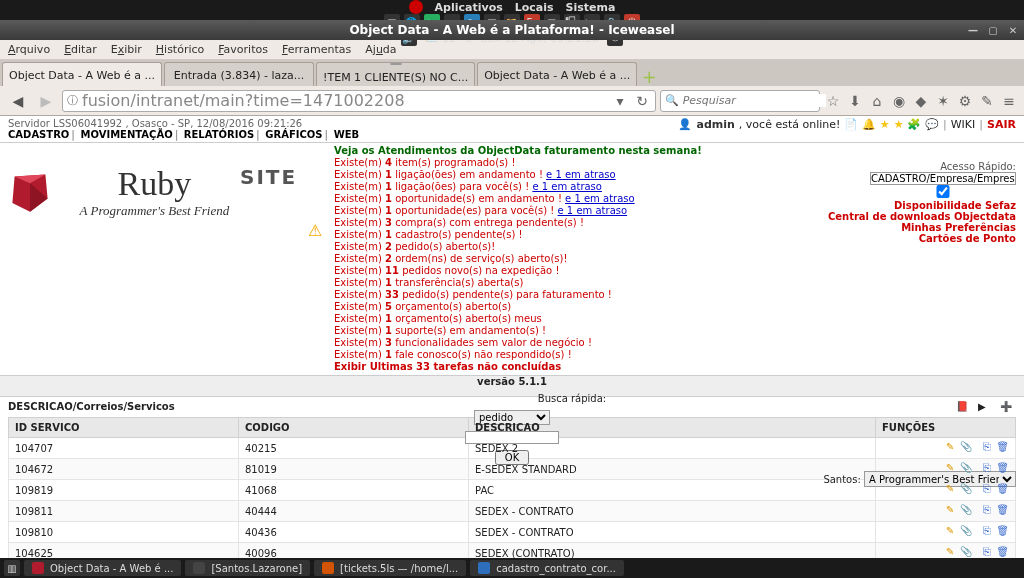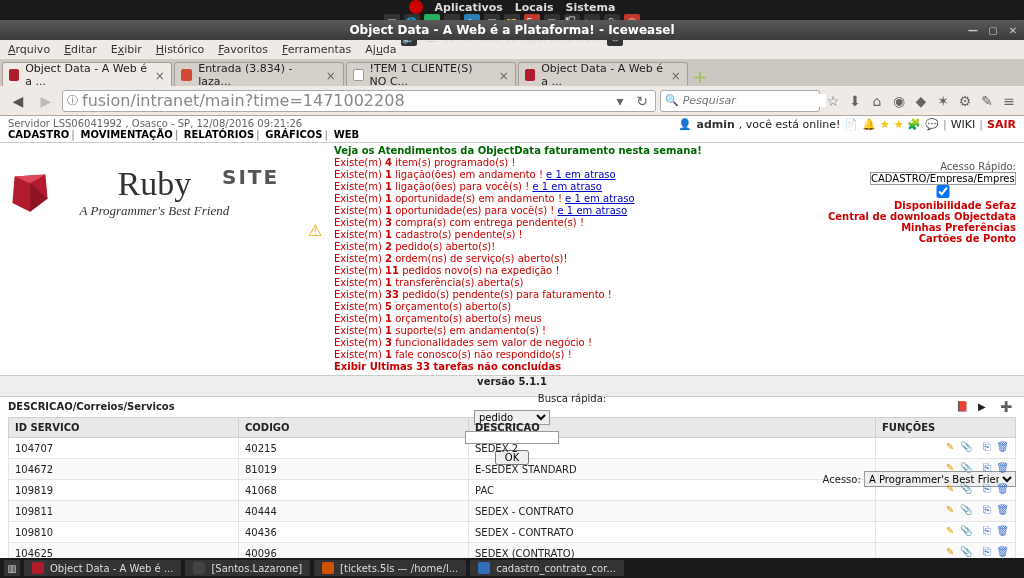--- a/index.html
+++ b/index.html
@@ -22,21 +22,21 @@
 #wtitle .winbtns { position:absolute; right:4px; display:flex; gap:6px; }
 .winbtn { width:14px; height:14px; color:#ccc; display:flex; align-items:center; justify-content:center; font-size:10px; }
 
 
 #menubar { height:20px; background:#efeae6; display:flex; align-items:center; padding:0 8px; gap:14px; font-size:11px; border-bottom:1px solid #d0cac5; }
 #menubar span { color:#333; }
 #menubar span u { text-decoration:underline; }
 
 
 #tabstrip { height:26px; background:#cdc7c2; display:flex; align-items:flex-end; padding:0 2px; }
-.btab { background:#efeae6; height:24px; border:1px solid #a89f99; border-bottom:none; border-radius:3px 3px 0 0; padding:0 6px; display:flex; align-items:center; gap:6px; margin-right:2px; min-width:150px; max-width:170px; font-size:11px; }
+.btab { background:#efeae6; height:24px; border:1px solid #a89f99; border-bottom:none; border-radius:3px 3px 0 0; padding:0 6px; display:flex; align-items:center; gap:6px; margin-right:2px; min-width:150px; max-width:170px; font-size:11px;flex-direction:column; }
 .btab.inactive { background:#d6d0cb; }
 .tclose { width:12px; height:12px; margin-left:auto; color:#666; font-size:12px; }
 .newtab { width:20px; height:20px; color:#9dc24d; font-size:18px; display:flex; align-items:center; justify-content:center; }
 .tfav { width:12px; height:12px; border-radius:2px; }
 .tfav.ruby{background:#b01c2e;}
 .tfav.gmail{background:#d14836;}
 .tfav.white{background:#fff;border:1px solid #999;}
 
 
 #urlrow { height:30px; background:#efeae6; display:flex; align-items:center; padding:2px 6px; gap:4px; border-bottom:1px solid #b0a89f; }
@@ -55,21 +55,21 @@
 #mainmenu span { color:#000; }
 #mainmenu .sep { color:#999; padding:0 2px; }
 
 #midwrap { display:flex; padding:2px 8px; }
 #logo { width:300px; padding-top:20px; }
 .rubyshape { width:44px; height:44px; display:inline-block; vertical-align:middle; }
 .rubyshape svg { width:100%; height:100%; }
 .rubytext { display:inline-block; vertical-align:middle; margin-left:24px;text-align:center; }
 .rubytext h1 { font-family:Georgia,serif; font-size:34px; font-weight:normal; color:#333; }
 .rubytext .slogan { font-family:Georgia,serif; font-style:italic; font-size:13px; color:#333; }
-.sitelabel { position:absolute; left:214px; font-size:20px; font-weight:bold; color:#555; letter-spacing:2px; }
+.sitelabel { position:absolute; left:232px; font-size:20px; font-weight:bold; color:#555; letter-spacing:2px; }
 
 #messages { flex:1; font-size:10px; line-height:12px; padding-left:26px; position:relative; }
 #messages .warnico { position:absolute; left:0; top:80px; color:#f6a800; font-size:16px; }
 #messages .headmsg { color:#060; font-weight:bold; }
 #messages .msgred { color:#c00; }
 #messages .msgblue { color:#00c; text-decoration:underline; }
 #messages b { font-weight:bold; }
 
 #rightcol { width:220px; text-align:right; font-size:10px; }
 #userline { display:flex; align-items:center; justify-content:flex-end; gap:4px; padding-bottom:6px; }
@@ -287,21 +287,21 @@
     </div>
   </div>
 
   <div id="verrow">
     <span class="ver" data-bind="version">versão 5.1.1</span>
     <span style="margin-left:120px" data-bind="busca_label">Busca rápida:</span>
     <select><option data-bind="busca_select">pedido</option></select>
     <input type="text" style="">
     <button class="okbtn" data-bind="ok">OK</button>
     <div class="emp">
-      <span data-bind="empresa_label">Acesso:</span>
+      <span data-bind="empresa_label">Santos:</span>
       <select><option data-bind="empresa_value">A Programmer's Best Friend</option></select>
     </div>
   </div>
 
   <div id="crumb">
     <span data-bind="breadcrumb">DESCRICAO/Correios/Servicos</span>
     <span class="iconrow">
       <span class="ticon" style="color:#c33">📕</span>
       <span class="ticon">▶</span>
       <span class="ticon" style="color:#3a3">➕</span>

